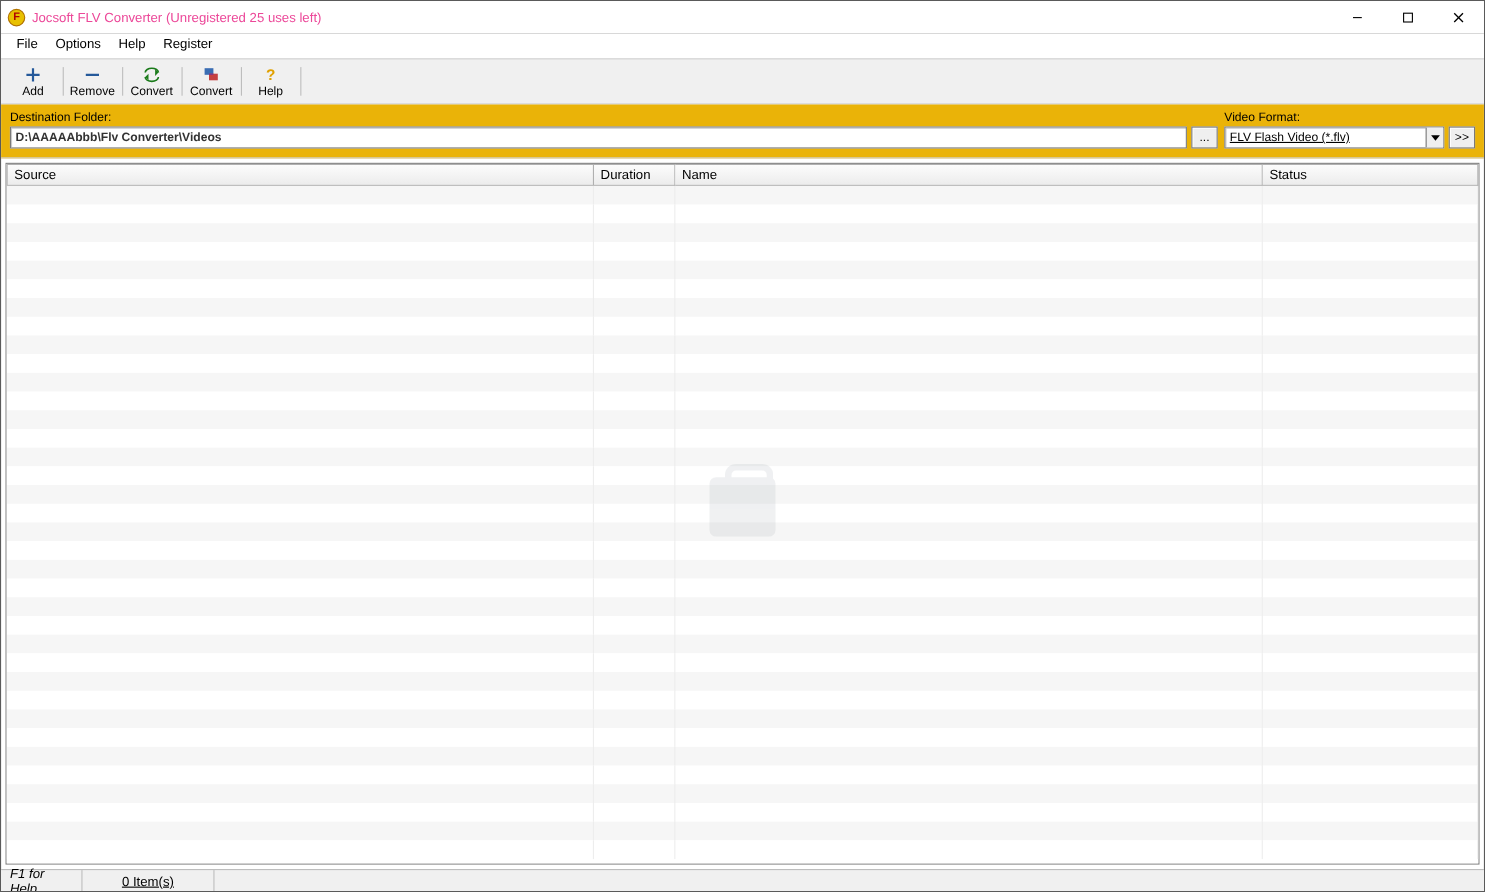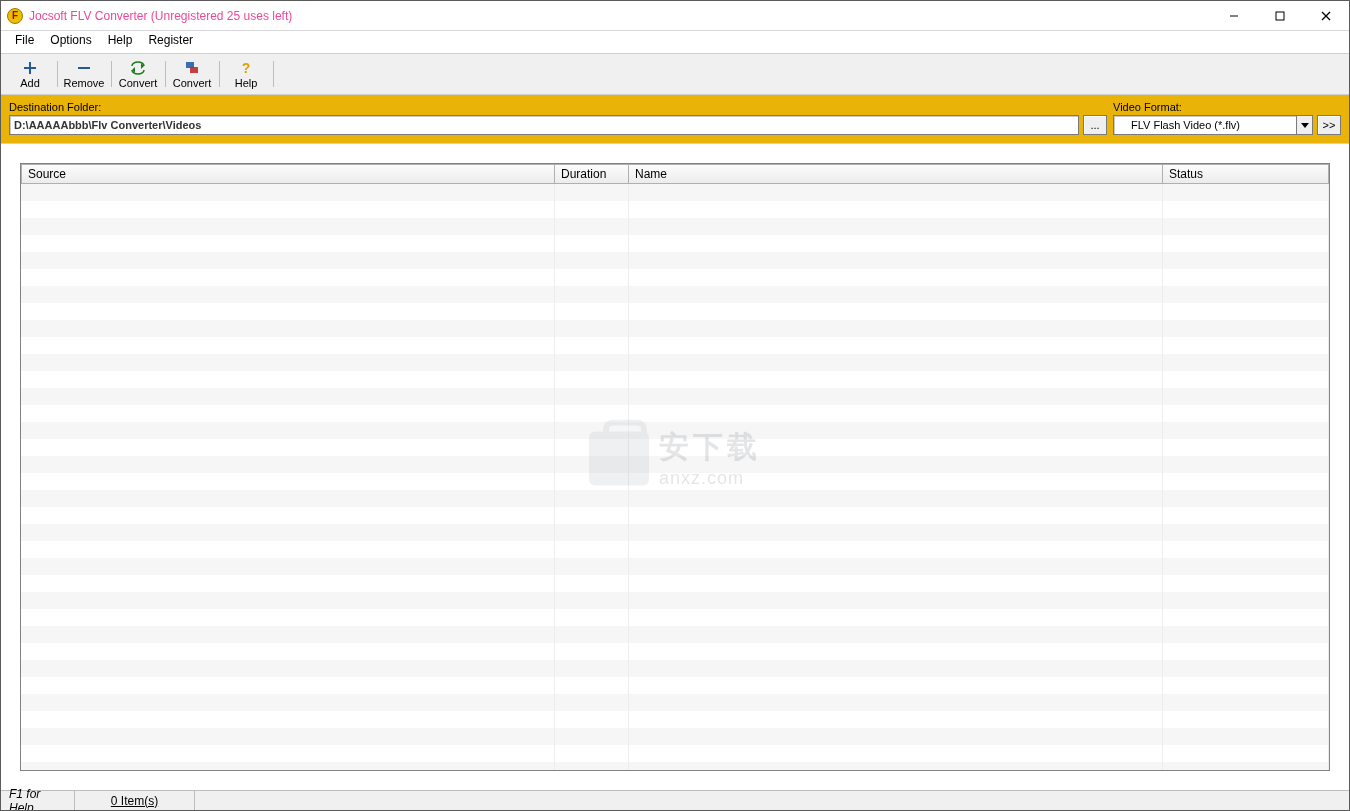--- a/index.html
+++ b/index.html
@@ -27,25 +27,25 @@
 
   
   .destrow { background:#eab308; padding:6px 8px 8px 8px; display:flex; gap:6px; border-bottom:1px solid #d0d0d0; }
   .destcol-left { flex:1; display:flex; flex-direction:column; gap:2px; }
   .destcol-right { width:228px; display:flex; flex-direction:column; gap:2px; }
   .destrow label { font-size:11px; }
   .fieldrow { display:flex; gap:4px; }
   .textinput { flex:1; height:20px; border:1px solid #7a7a7a; background:#fff; padding:0 4px; font-size:11px; font-weight:bold; color:#333; box-shadow: inset 1px 1px 0 #c9c9c9; }
   .smallbtn { width:24px; height:20px; border:1px solid #7a7a7a; background:#efefef; font-size:11px; display:flex; align-items:center; justify-content:center; box-shadow: inset 1px 1px 0 #fff; }
   .select-wrap { flex:1; height:20px; border:1px solid #7a7a7a; background:#fff; display:flex; align-items:center; box-shadow: inset 1px 1px 0 #c9c9c9; }
-  .select-wrap .sel-text { flex:1; padding:0 17px; font-size:11px; }
+  .select-wrap .sel-text { flex:1; padding:0 4px; font-size:11px;text-decoration:underline; }
   .select-wrap .sel-btn { width:16px; height:100%; background:#efefef; border-left:1px solid #7a7a7a; display:flex; align-items:center; justify-content:center; }
 
   
-  .tablewrap { flex:1; display:flex; flex-direction:column; margin:19px; border:1px solid #828282; overflow:hidden; }
+  .tablewrap { flex:1; display:flex; flex-direction:column; margin:4px; border:1px solid #828282; overflow:hidden; }
   .thead { display:flex; height:20px; background:#fff; }
   .th { border:1px solid #b0b0b0; border-left:none; background:linear-gradient(#fcfcfc,#ececec); padding:0 6px; display:flex; align-items:center; font-size:12px; }
   .th:first-child { border-left:1px solid #b0b0b0; }
   .tbody { flex:1; overflow:auto; background:#fff; position:relative; }
   .trow { height:17px; display:flex; }
   .trow:nth-child(odd){ background:#fff; }
   .trow:nth-child(even){ background:#f6f6f6; }
   .td { border-right:1px solid #ededed; padding:0 6px; display:flex; align-items:center; font-size:11px; }
   .c-source { width:534px; }
   .c-duration { width:74px; }
@@ -181,24 +181,20 @@
 <div class="tablewrap">
   <div class="thead">
     <div class="th c-source">Source</div>
     <div class="th c-duration">Duration</div>
     <div class="th c-name">Name</div>
     <div class="th c-status">Status</div>
   </div>
   <div class="tbody" id="tbody">
     <div class="watermark">
       <div class="bag"></div>
-      <div class="txt">
-        <div class="big">安下载</div>
-        <div class="sm">anxz.com</div>
-      </div>
     </div>
   <div class="trow">
         <div class="td c-source"></div>
         <div class="td c-duration"></div>
         <div class="td c-name"></div>
         <div class="td c-status"></div>
       </div>
       <div class="trow">
         <div class="td c-source"></div>
         <div class="td c-duration"></div>

